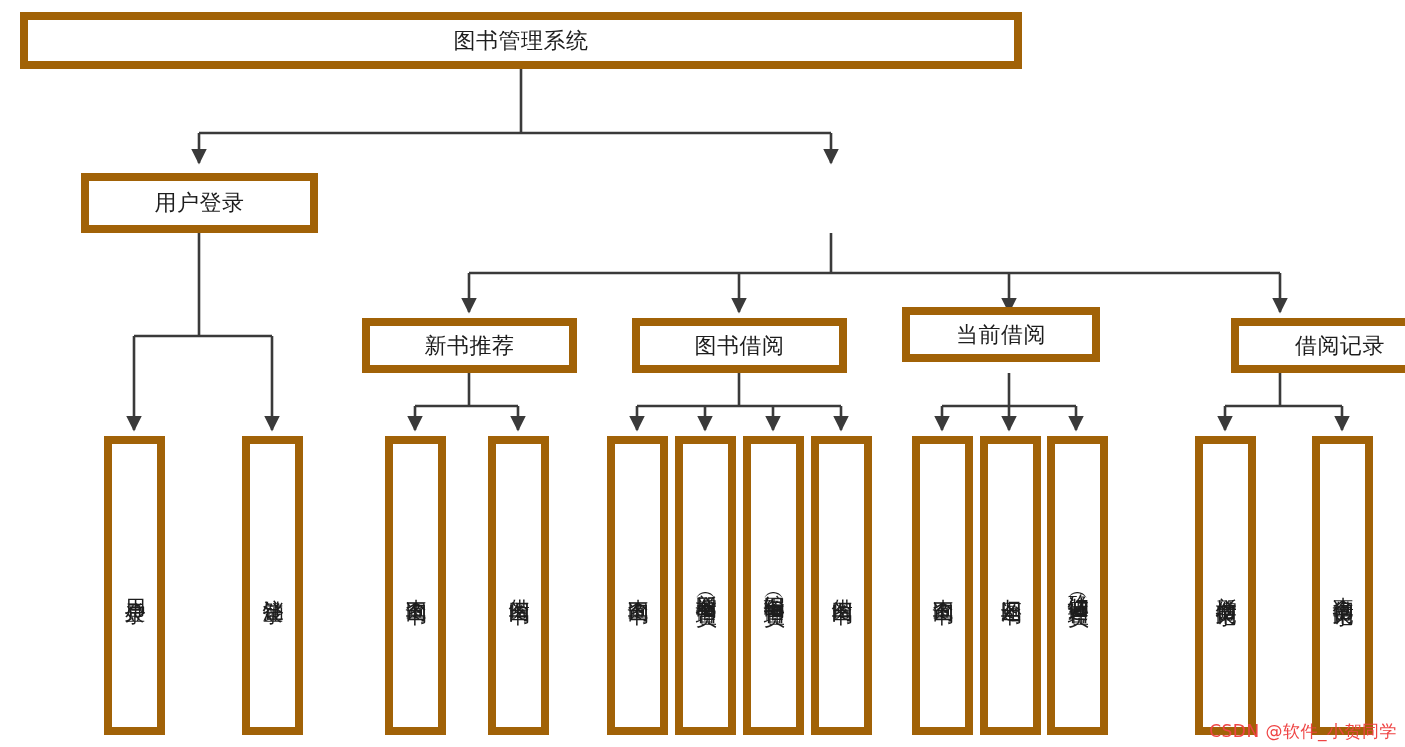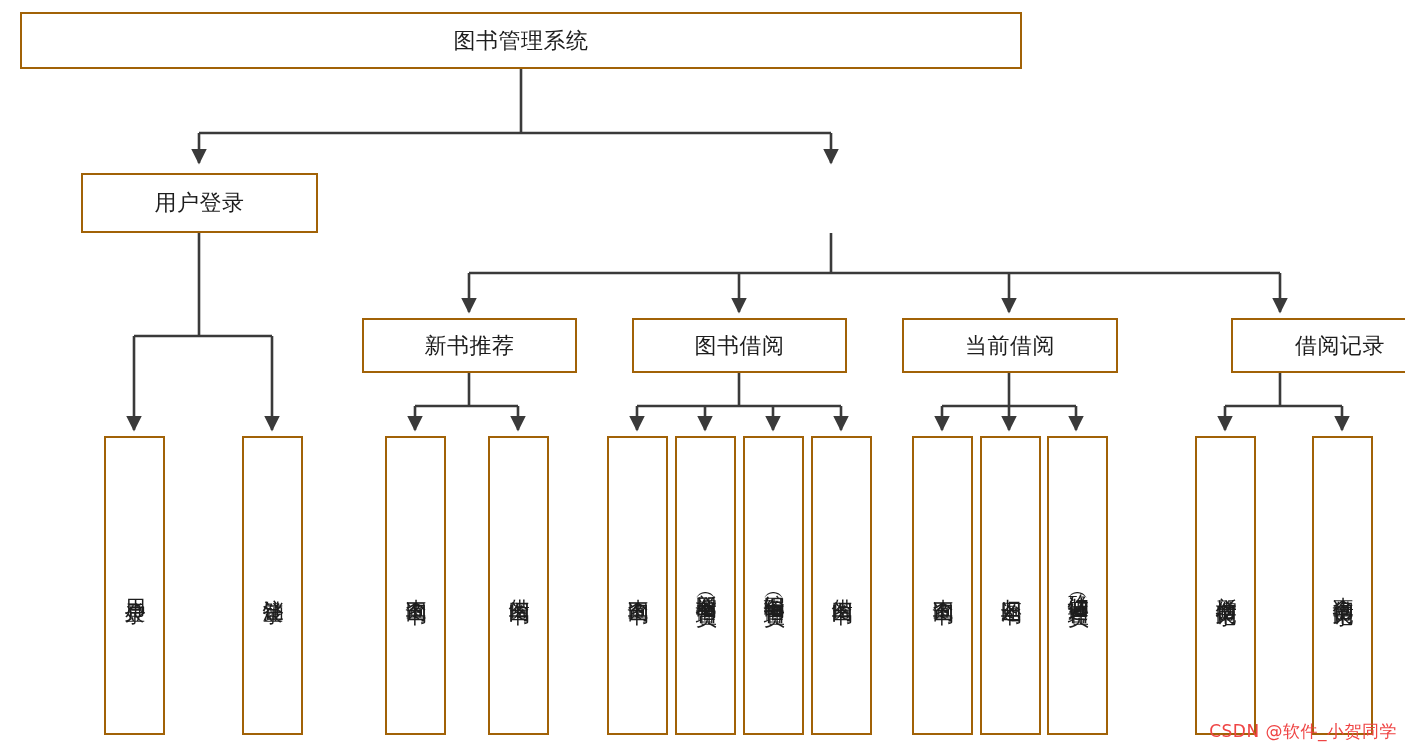--- a/index.html
+++ b/index.html
@@ -24,21 +24,21 @@
     left: 0;
     top: 0;
     width: 1405px;
     height: 747px;
     pointer-events: none;
   }
   .node {
     position: absolute;
     box-sizing: border-box;
     background: #ffffff;
-    border: 2px solid #a16207;
+    border: 8px solid #a16207;
     display: flex;
     align-items: center;
     justify-content: center;
     text-align: center;
   }
   .node .lbl {
     font-size: 22px;
     line-height: 1.15;
     color: #1d1d1d;
     letter-spacing: 0.5px;
@@ -133,21 +133,21 @@
 
 
   <div class="node" style="left:362px; top:318px; width:215px; height:55px;">
     <span class="lbl">新书推荐</span>
   </div>
 
   <div class="node" style="left:632px; top:318px; width:215px; height:55px;">
     <span class="lbl">图书借阅</span>
   </div>
 
-  <div class="node" style="left:902px; top:318px; width:216px; height:55px;">
+  <div class="node" style="left:902px; top:307px; width:198px; height:55px;">
     <span class="lbl">当前借阅</span>
   </div>
 
   <div class="node" style="left:1231px; top:318px; width:218px; height:55px;">
     <span class="lbl">借阅记录</span>
   </div>
 
   <div class="node leaf" style="left:104px; top:436px; width:61px; height:299px;">
     <span class="lbl">用户登录</span>
   </div>

